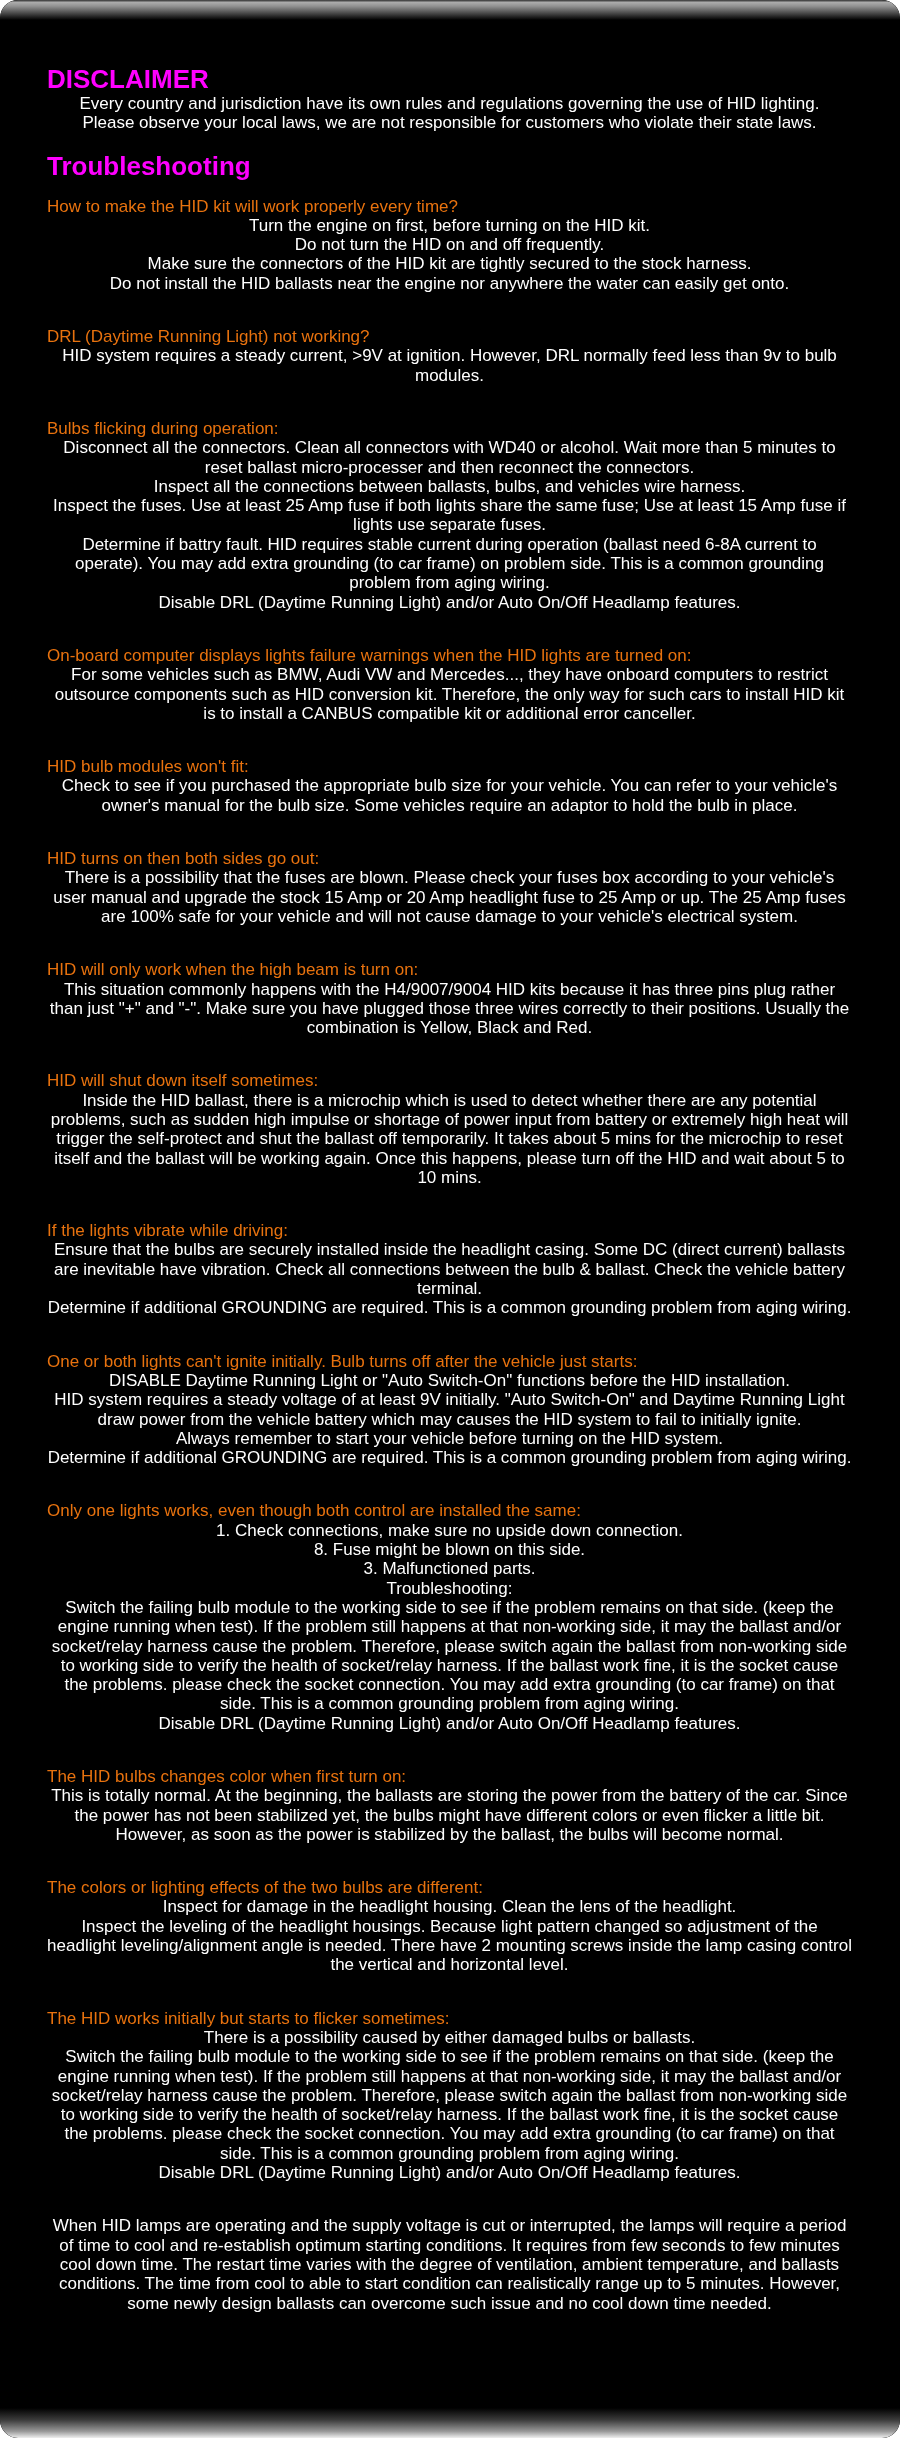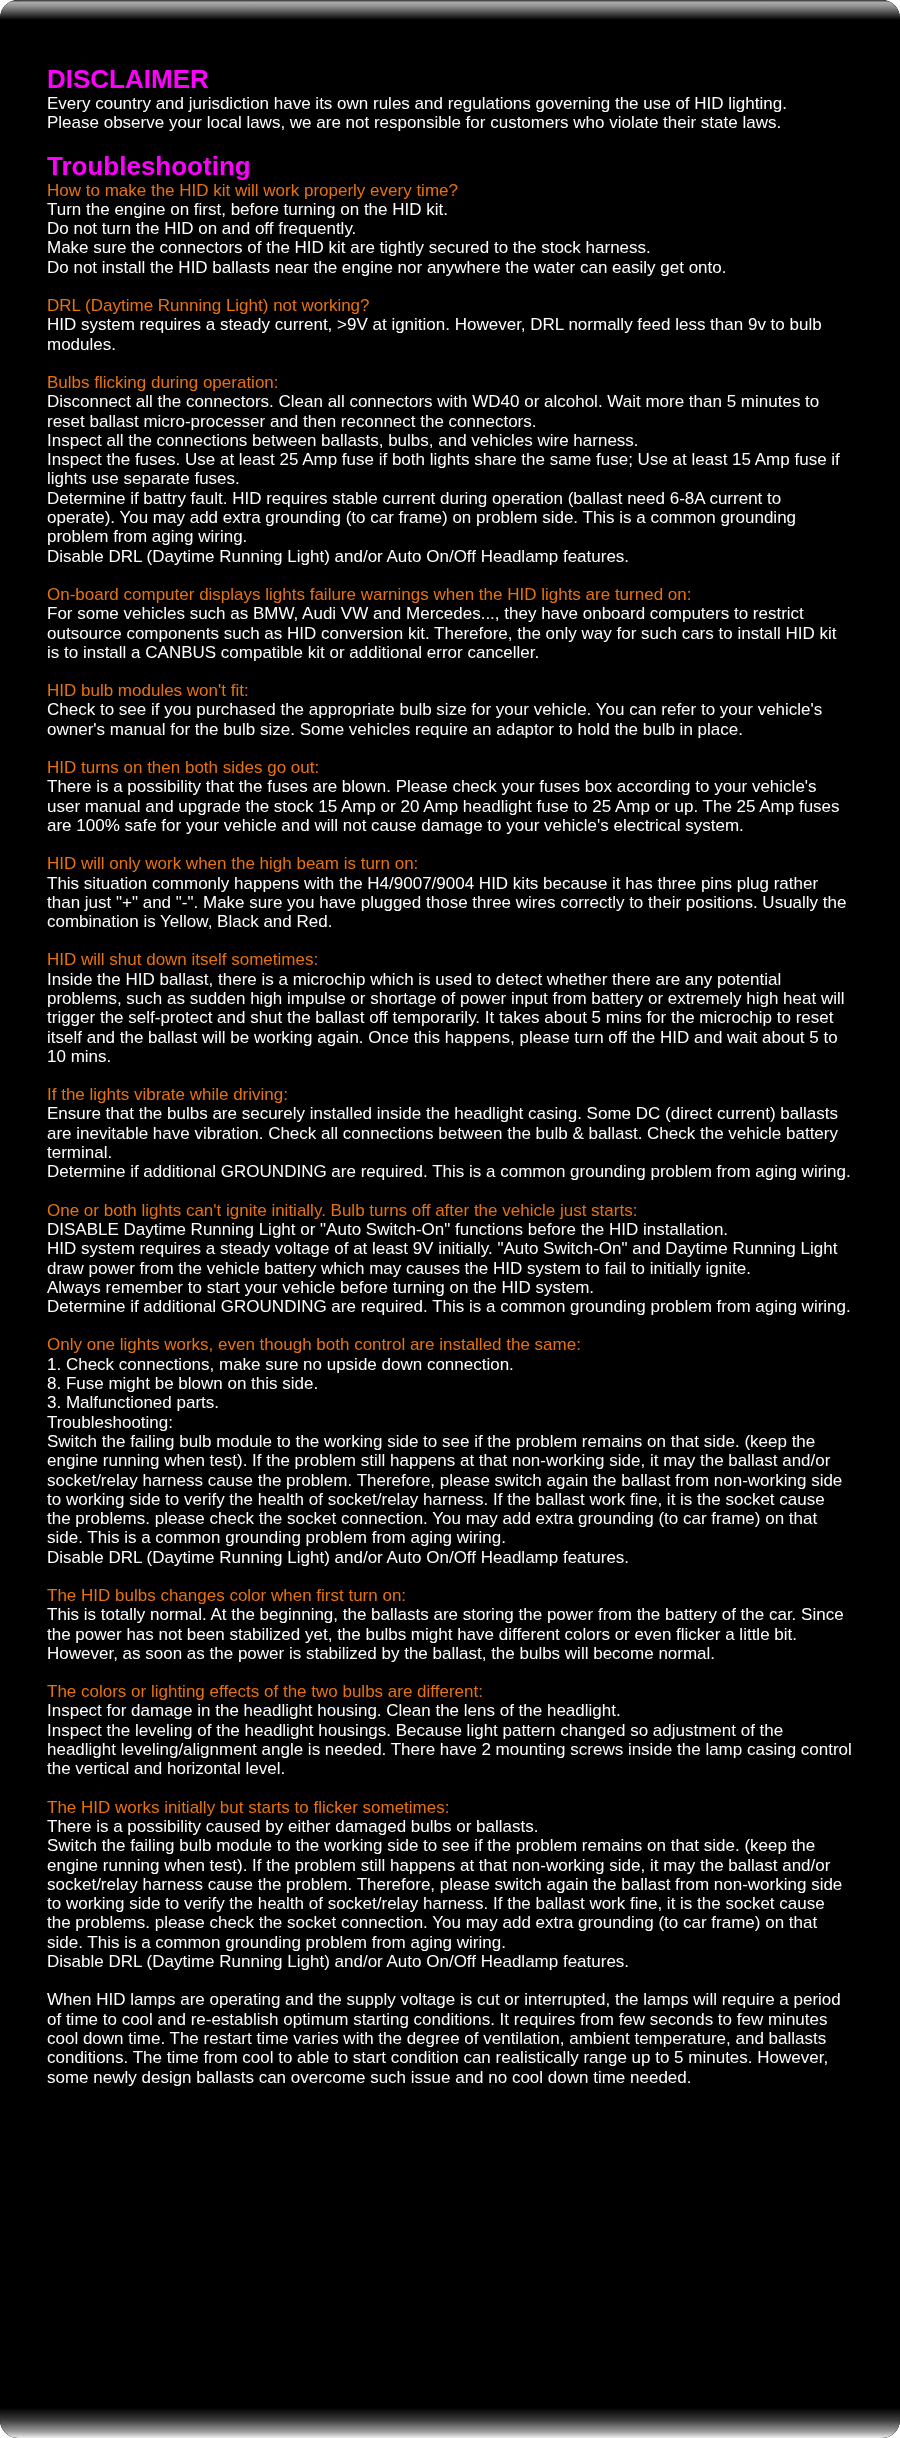--- a/index.html
+++ b/index.html
@@ -39,25 +39,25 @@
     color:var(--body);
     font-size:17px;
     line-height:19.3px;
   }
   .disclaimer-title,.main-title{
     color:var(--magenta);
     font-size:26px;
     font-weight:bold;
     line-height:30px;
   }
-  .main-title{margin-top:18px;}
-  .section{margin-top:19px;}
+  .main-title{margin-top:18px;margin-bottom:16px;}
+  .section{margin-top:34px;}
   .section:first-of-type{margin-top:0;}
   .section-heading{color:var(--orange);}
-  .para{color:var(--body);}
+  .para{color:var(--body);text-align:center;}
 </style>
 </head>
 <body>
 
 <div class="card">
   <div class="gloss-top"></div>
   <div class="content">
     <div class="disclaimer-title">DISCLAIMER</div>
     <div class="para">Every country and jurisdiction have its own rules and regulations governing the use of HID lighting.</div>
     <div class="para">Please observe your local laws, we are not responsible for customers who violate their state laws.</div>

